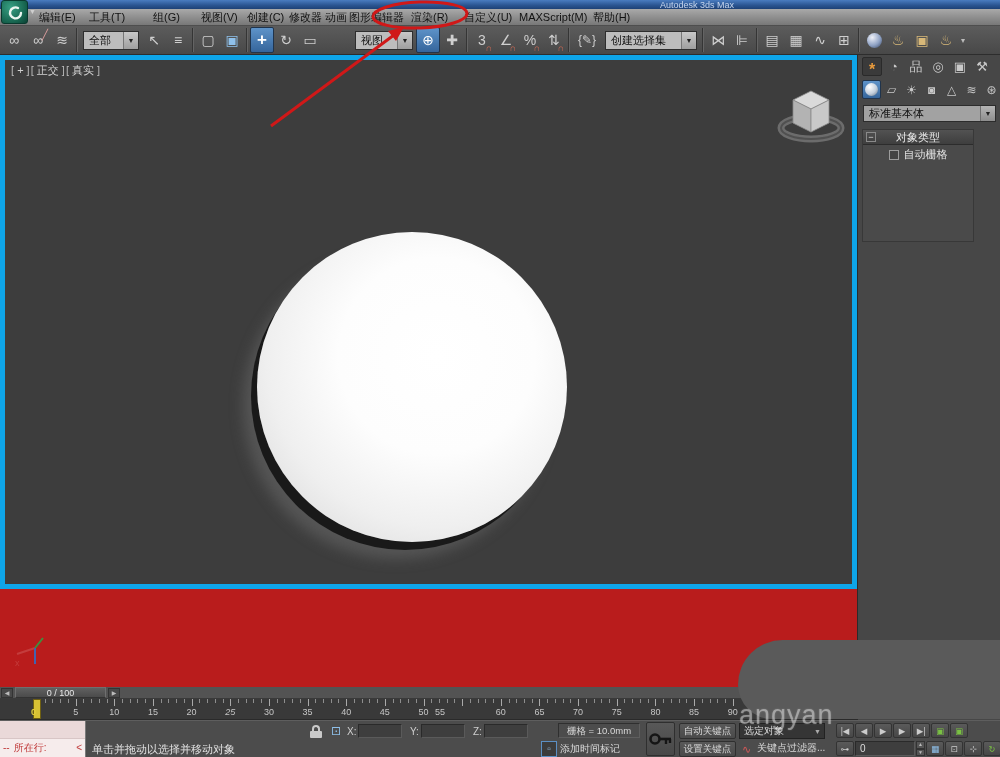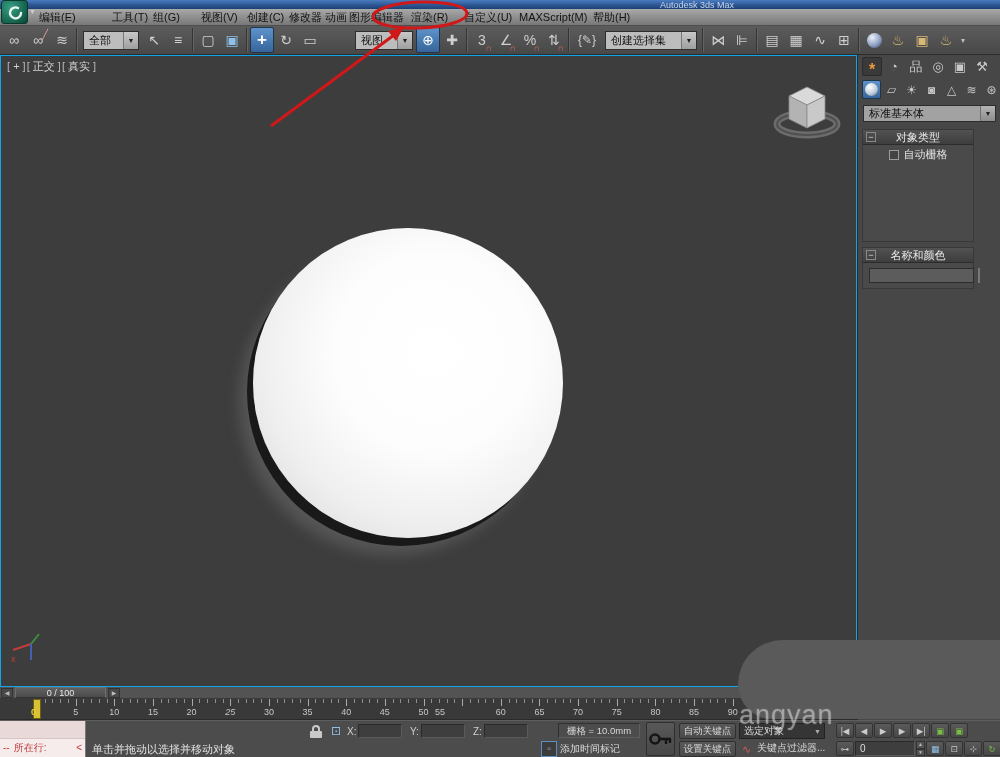--- a/index.html
+++ b/index.html
@@ -39,22 +39,22 @@
   .ball{width:15px;height:15px;border-radius:50%;display:block;
     background:radial-gradient(circle at 35% 30%,#eef0f8,#8fa2c4 55%,#33415e);}
   .sep{width:2px;height:24px;margin:0 2px;flex:0 0 auto;
     background:linear-gradient(90deg,#353535 50%,#646464 50%);}
   .tb-dd{height:19px;background:#bdbdbd;border:1px solid #2e2e2e;color:#111;font-size:11px;
     display:flex;align-items:center;justify-content:space-between;padding-left:5px;flex:0 0 auto;margin:0 3px;}
   .tb-dd .arr{width:15px;height:100%;background:linear-gradient(#c8c8c8,#9f9f9f);
     border-left:1px solid #777;display:flex;align-items:center;justify-content:center;font-size:7px;color:#222;}
 
   
-  #viewport{position:absolute;left:0;top:55px;width:857px;height:632px;background:#3d3d3d;
-    border:1px solid #0ea5e9;}
+  #viewport{position:absolute;left:0;top:55px;width:857px;height:534px;background:#3d3d3d;
+    border:5px solid #0ea5e9;}
   #vplabel{position:absolute;left:6px;top:3px;font-size:11px;color:#d2d2d2;}
   #vplabel span{margin-right:1px;cursor:default;}
   #vplabel span::before{content:"[ ";color:#b8b8b8;}
   #vplabel span::after{content:" ]";color:#b8b8b8;}
   #sphere{position:absolute;left:252px;top:172px;width:310px;height:310px;border-radius:50%;
     background:radial-gradient(circle at 58% 40%,#ffffff 0%,#fdfdfd 38%,#efefef 66%,#dcdcdc 88%,#cfcfcf 100%);
     box-shadow:-7px 9px 0 -1px #191919, -16px 19px 14px -2px rgba(125,125,125,.38);}
   #viewcube{position:absolute;left:768px;top:20px;}
   #axis{position:absolute;left:8px;top:570px;}
 
@@ -176,21 +176,21 @@
 <body>
 
 <div id="stage">
 
   <div id="titlebar">
     <span class="ttext">Autodesk 3ds Max</span>
   </div>
 
   <div id="menubar">
       <div class="mi" style="left: 36px;">编辑(E)</div>
-      <div class="mi" style="left: 109px;">工具(T)</div>
+      <div class="mi" style="left: 86px;">工具(T)</div>
       <div class="mi" style="left: 150px;">组(G)</div>
       <div class="mi" style="left: 198px;">视图(V)</div>
       <div class="mi" style="left: 244px;">创建(C)</div>
       <div class="mi" style="left: 286px;">修改器</div>
       <div class="mi" style="left: 322px;">动画</div>
       <div class="mi" style="left: 346px;">图形编辑器</div>
       <div class="mi" style="left: 408px;">渲染(R)</div>
       <div class="mi" style="left: 461px;">自定义(U)</div>
       <div class="mi" style="left: 516px;">MAXScript(M)</div>
       <div class="mi" style="left: 590px;">帮助(H)</div>
@@ -389,30 +389,20 @@
       <div class="rhead">
         <span class="minus"></span>
         <span>对象类型</span>
       </div>
       <div id="cbrow">
         <div class="cb"></div>
         <span>自动栅格</span>
       </div>
     </div>
 
-    <div class="rollout" id="ro-name">
-      <div class="rhead">
-        <span class="minus"></span>
-        <span>名称和颜色</span>
-      </div>
-      <div id="namerow">
-        <input id="name-input" value="" style="">
-        <div id="color-swatch"></div>
-      </div>
-    </div>
   </div>
 
   <div id="timeslider">
     <div class="tsarrow left"></div>
     <div id="tslider-btn">0 / 100</div>
     <div class="tsarrow right"></div>
   </div>
 
   <div id="trackbar">
     <div id="ruler">

